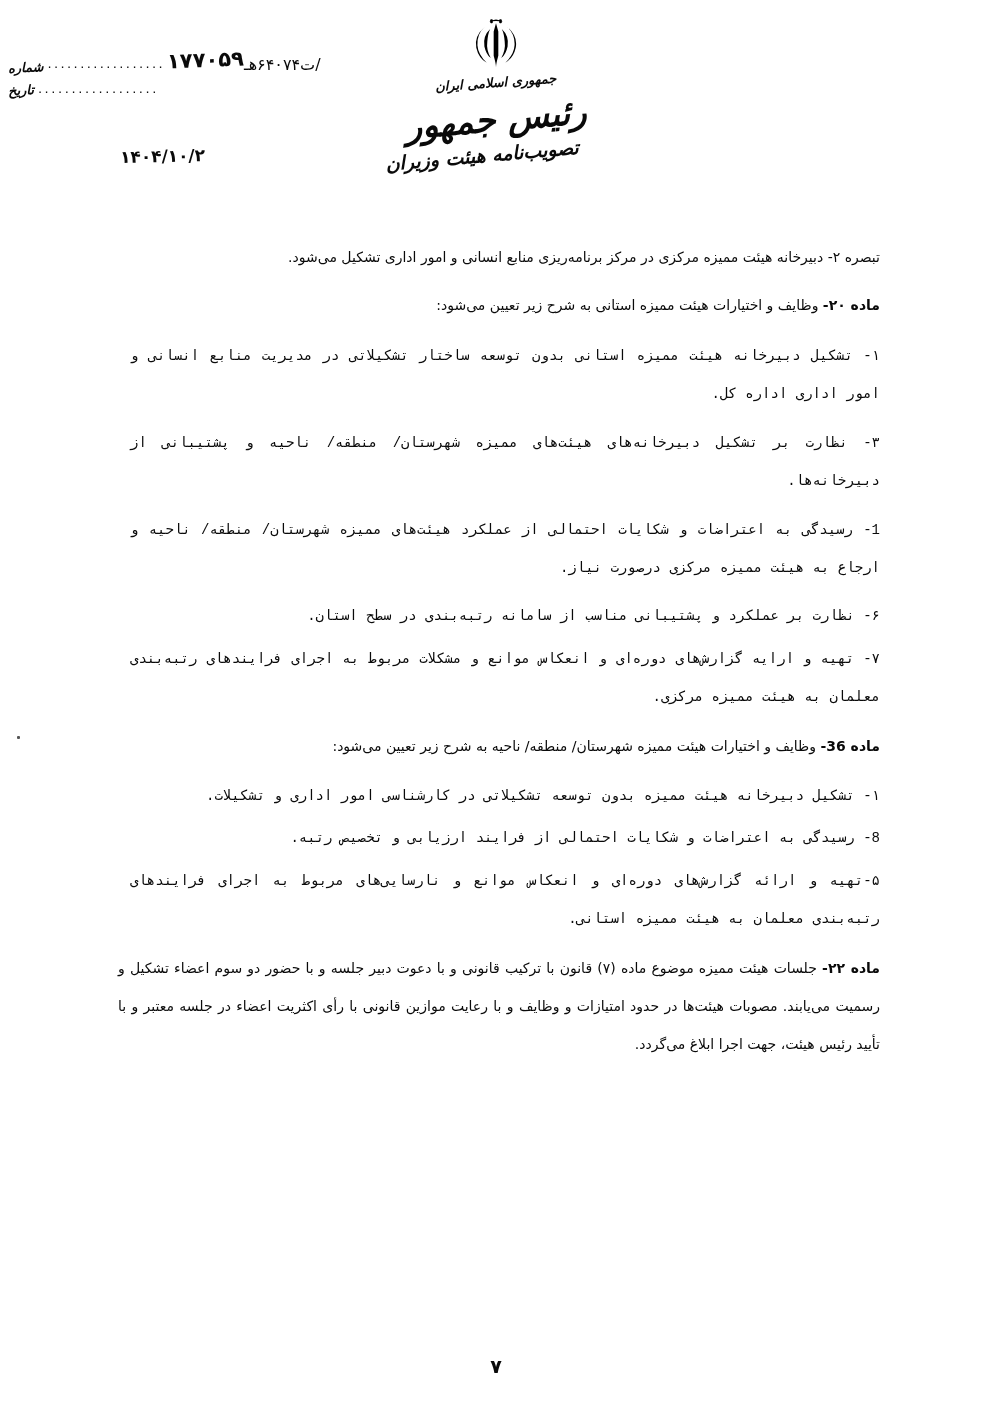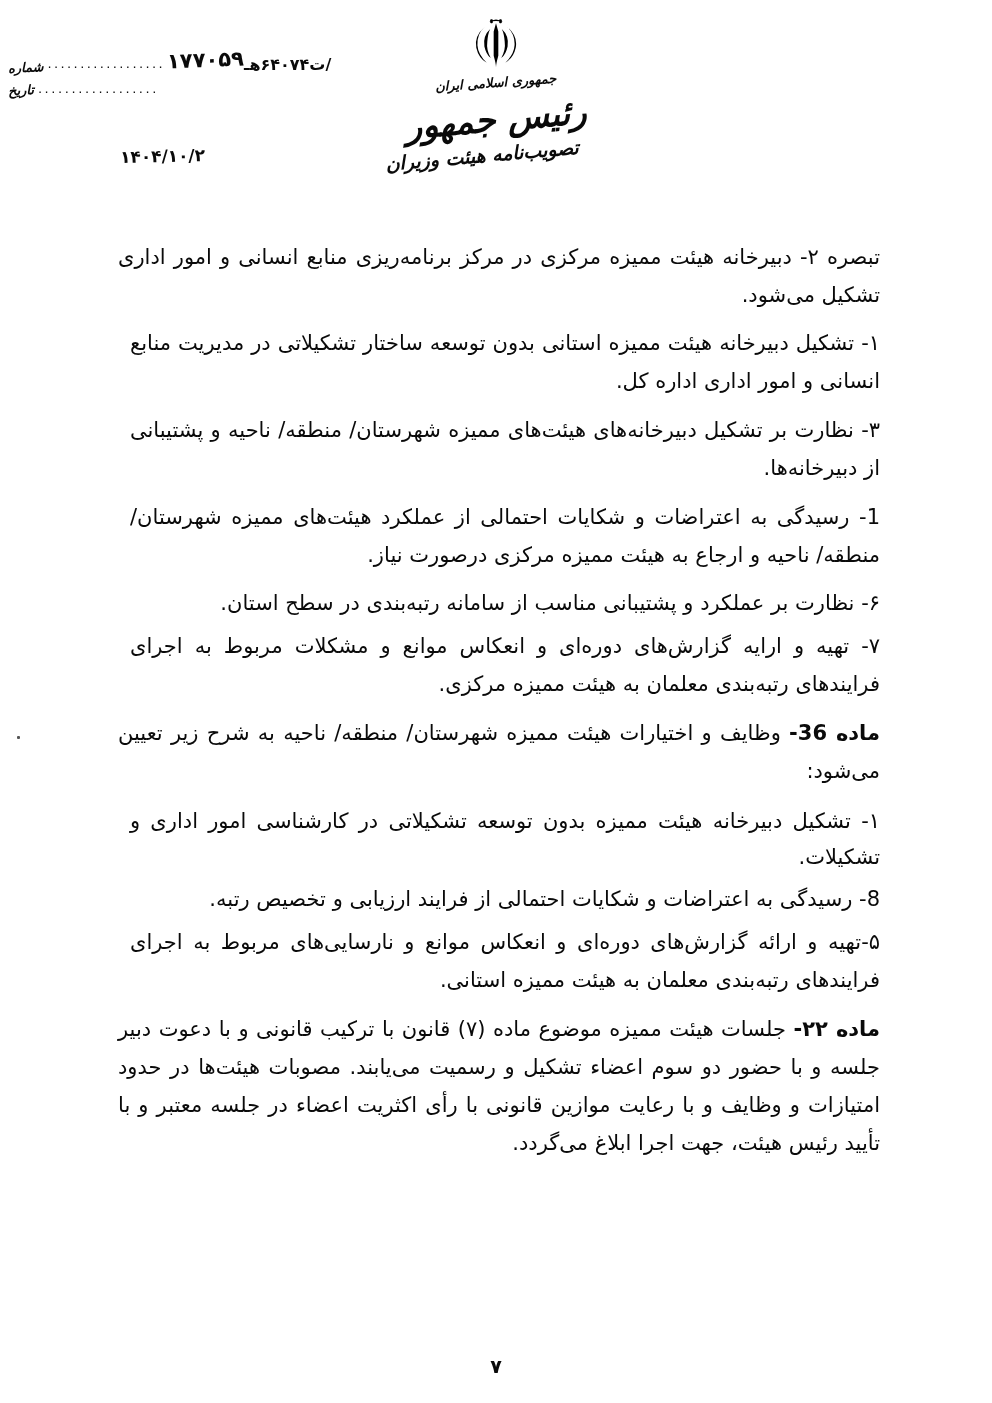--- a/index.html
+++ b/index.html
@@ -70,21 +70,21 @@
     font-weight: 700;
     letter-spacing: 1px;
     position: relative;
     top: -4px;
     transform: rotate(-2.2deg);
     transform-origin: center;
     white-space: nowrap;
   }
   .stamp-value-small {
     font-size: 16px;
-    font-weight: 700;
+    font-weight: 400;
     letter-spacing: 0px;
     position: relative;
     top: -1px;
   }
   .stamp-row.number .stamp-dots { letter-spacing: 2.4px; }
   .stamp-row.date { height: 34px; }
   .stamp-row.date .stamp-dots { letter-spacing: 2.6px; top: -1px; }
   .stamp-date-value {
     position: absolute;
     left: 112px;
@@ -141,36 +141,36 @@
 
   
   .body-text {
     position: absolute;
     top: 238px;
     right: 112px;
     left: 118px;
     direction: rtl;
     text-align: justify;
     text-align-last: right;
-    font-size: 21px;
+    font-size: 14px;
     line-height: 38px;
   }
   .para {
     margin: 0 0 13px 0;
     text-indent: 0;
   }
   .para.justified { text-align: justify; text-align-last: right; }
   .para b, .lead {
     font-weight: 700;
   }
   .para.tight { margin-bottom: 10px; }
   .para.compact { line-height: 36px; margin-bottom: 6px; }
 
   
-  .list-item { margin: 0 0 11px 12px; }
+  .list-item { margin: 0 0 11px 12px; font-family: Liberation Mono, monospace; }
 
   
   .page-number {
     position: absolute;
     left: 0;
     right: 0;
     bottom: 26px;
     text-align: center;
     font-size: 19px;
     font-weight: 700;
@@ -230,20 +230,23 @@
       <div>
           <span class="doc-subtitle">تصویب‌نامه هیئت وزیران</span>
         </div>
     </div>
   </div>
 
   <div class="body-text">
 
     <p class="para justified tight">تبصره ۲- دبیرخانه هیئت ممیزه مرکزی در مرکز برنامه‌ریزی منابع انسانی و امور اداری تشکیل می‌شود.</p>
 
+    <p class="para">
+      <b class="lead">ماده ۲۰-</b><span> وظایف و اختیارات هیئت ممیزه استانی به شرح زیر تعیین می‌شود:</span>
+    </p>
 
     <p class="para list-item justified">۱- تشکیل دبیرخانه هیئت ممیزه استانی بدون توسعه ساختار تشکیلاتی در مدیریت منابع انسانی و امور اداری اداره کل.</p>
 
 
     <p class="para list-item justified">۳- نظارت بر تشکیل دبیرخانه‌های هیئت‌های ممیزه شهرستان/ منطقه/ ناحیه و پشتیبانی از دبیرخانه‌ها.</p>
 
 
     <p class="para list-item justified">1- رسیدگی به اعتراضات و شکایات احتمالی از عملکرد هیئت‌های ممیزه شهرستان/ منطقه/ ناحیه و ارجاع به هیئت ممیزه مرکزی درصورت نیاز.</p>
 
     <p class="para list-item compact">۶- نظارت بر عملکرد و پشتیبانی مناسب از سامانه رتبه‌بندی در سطح استان.</p>

